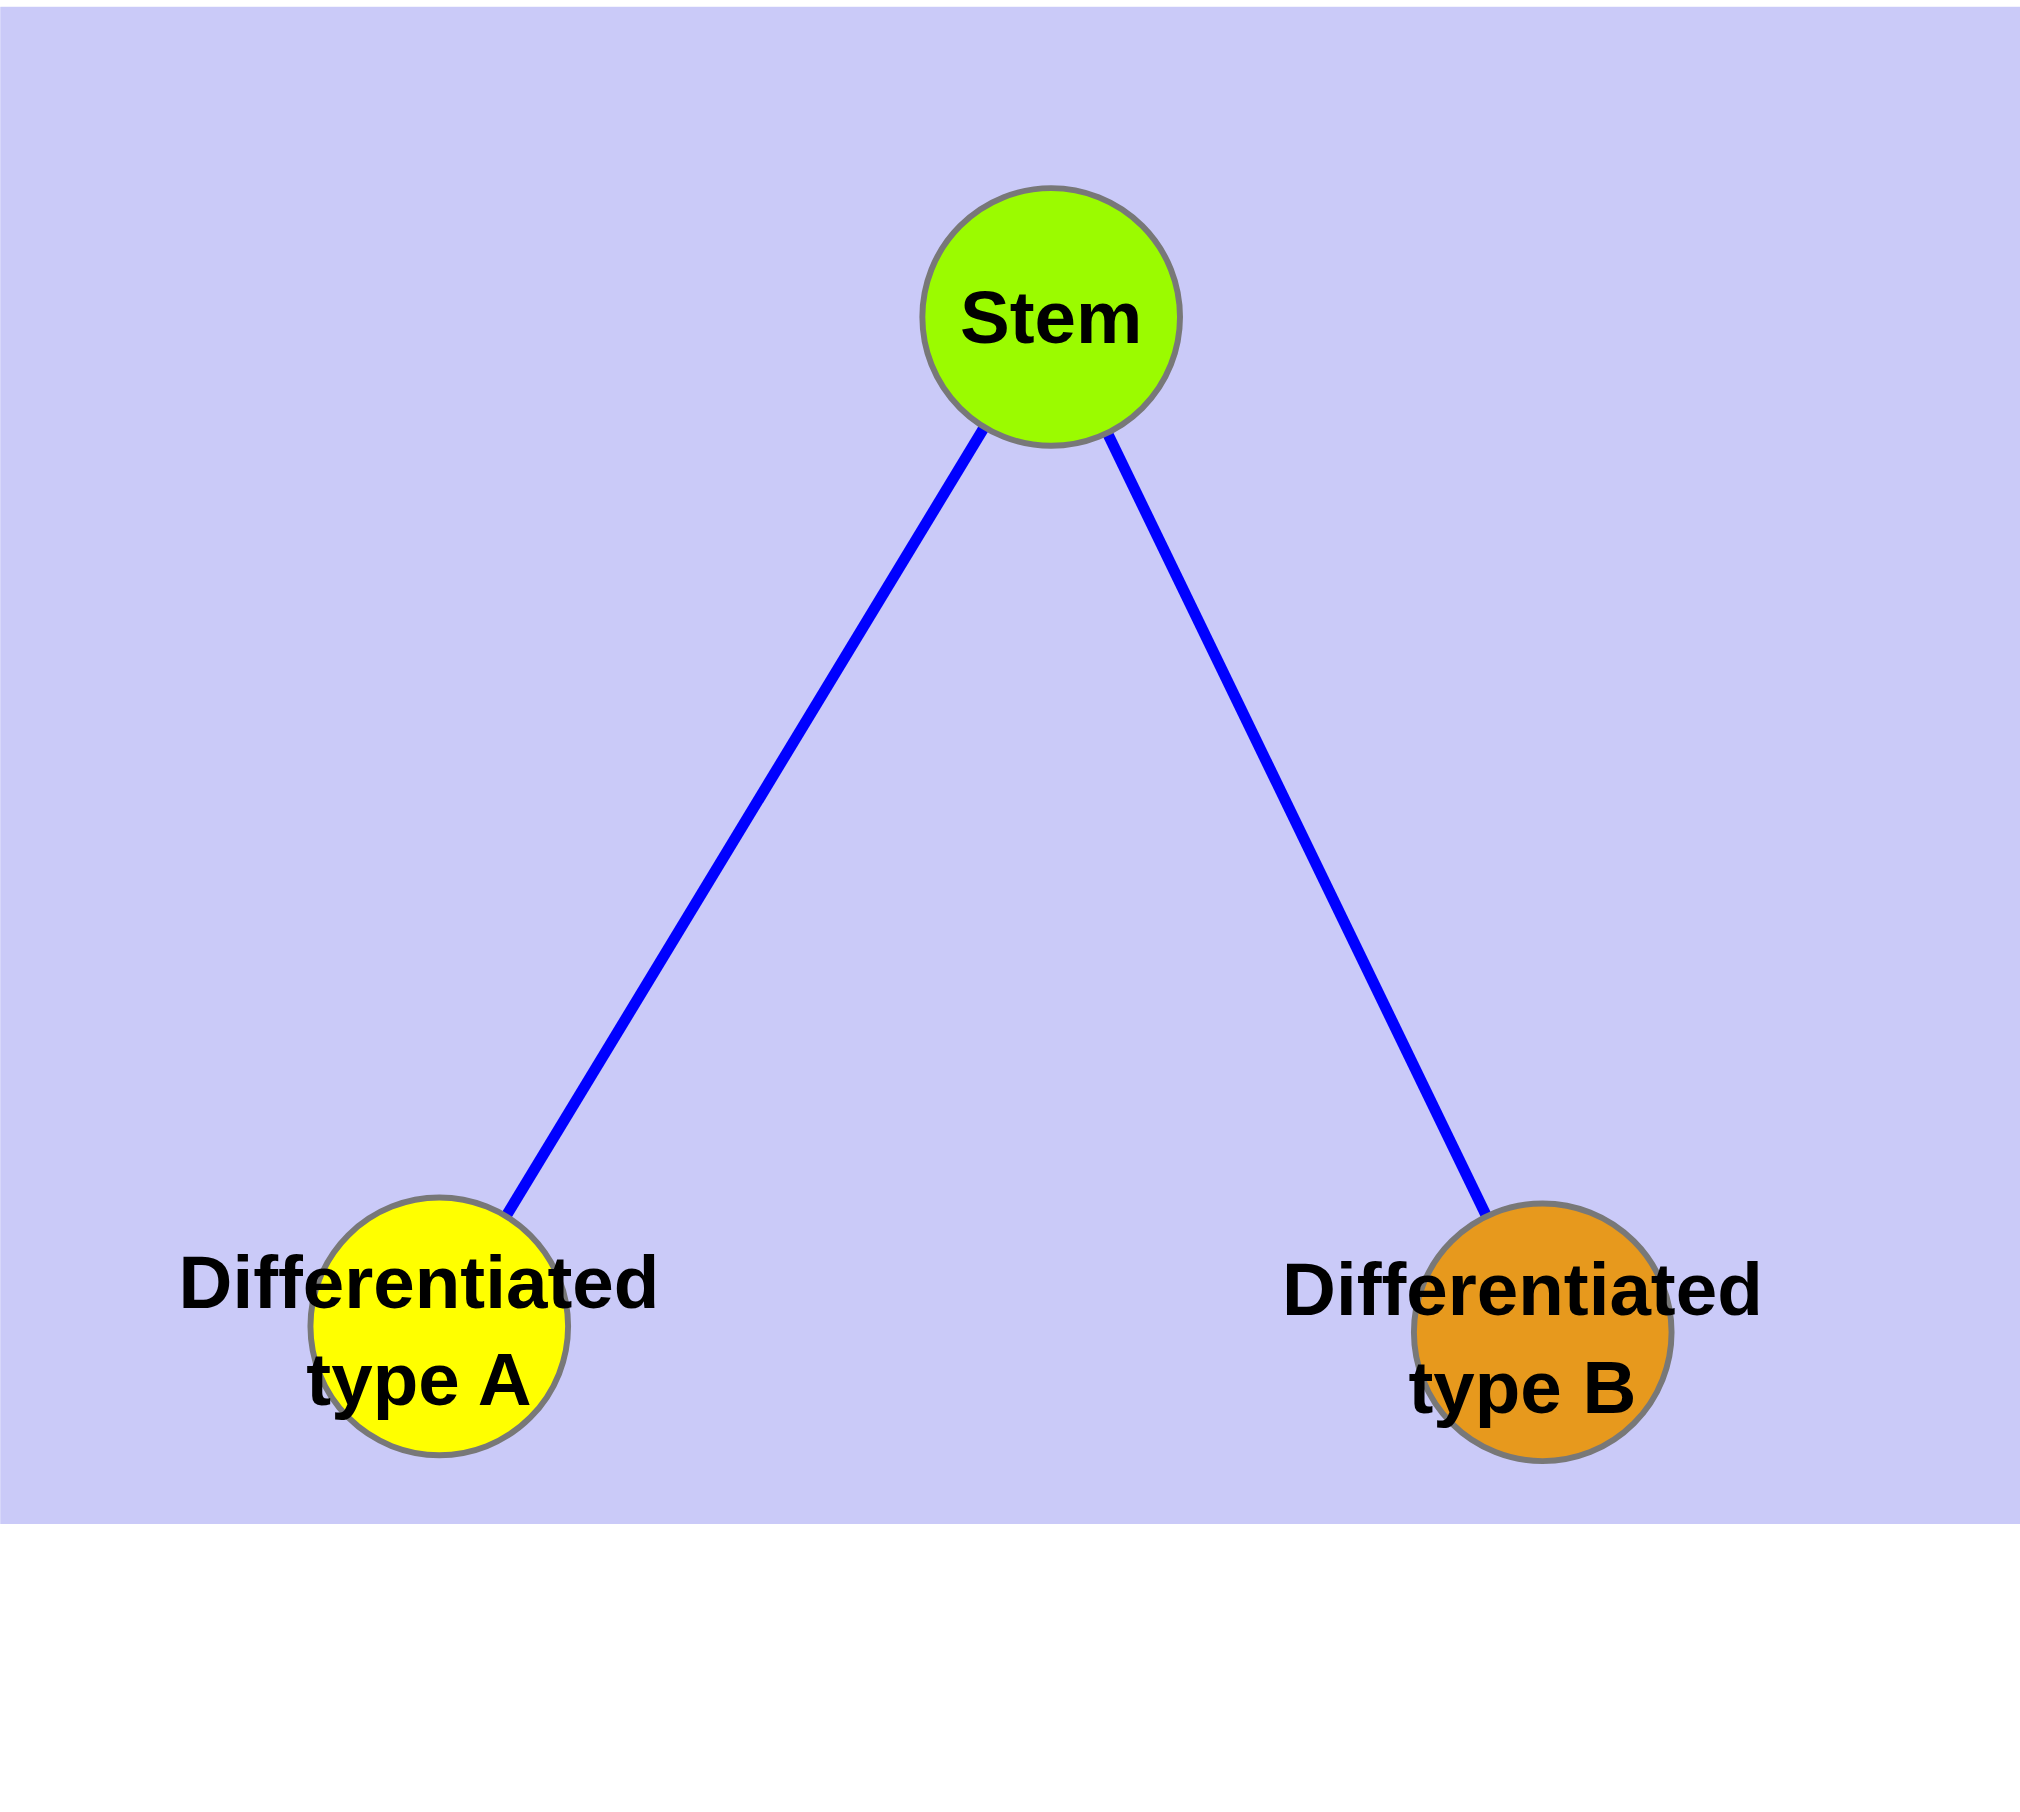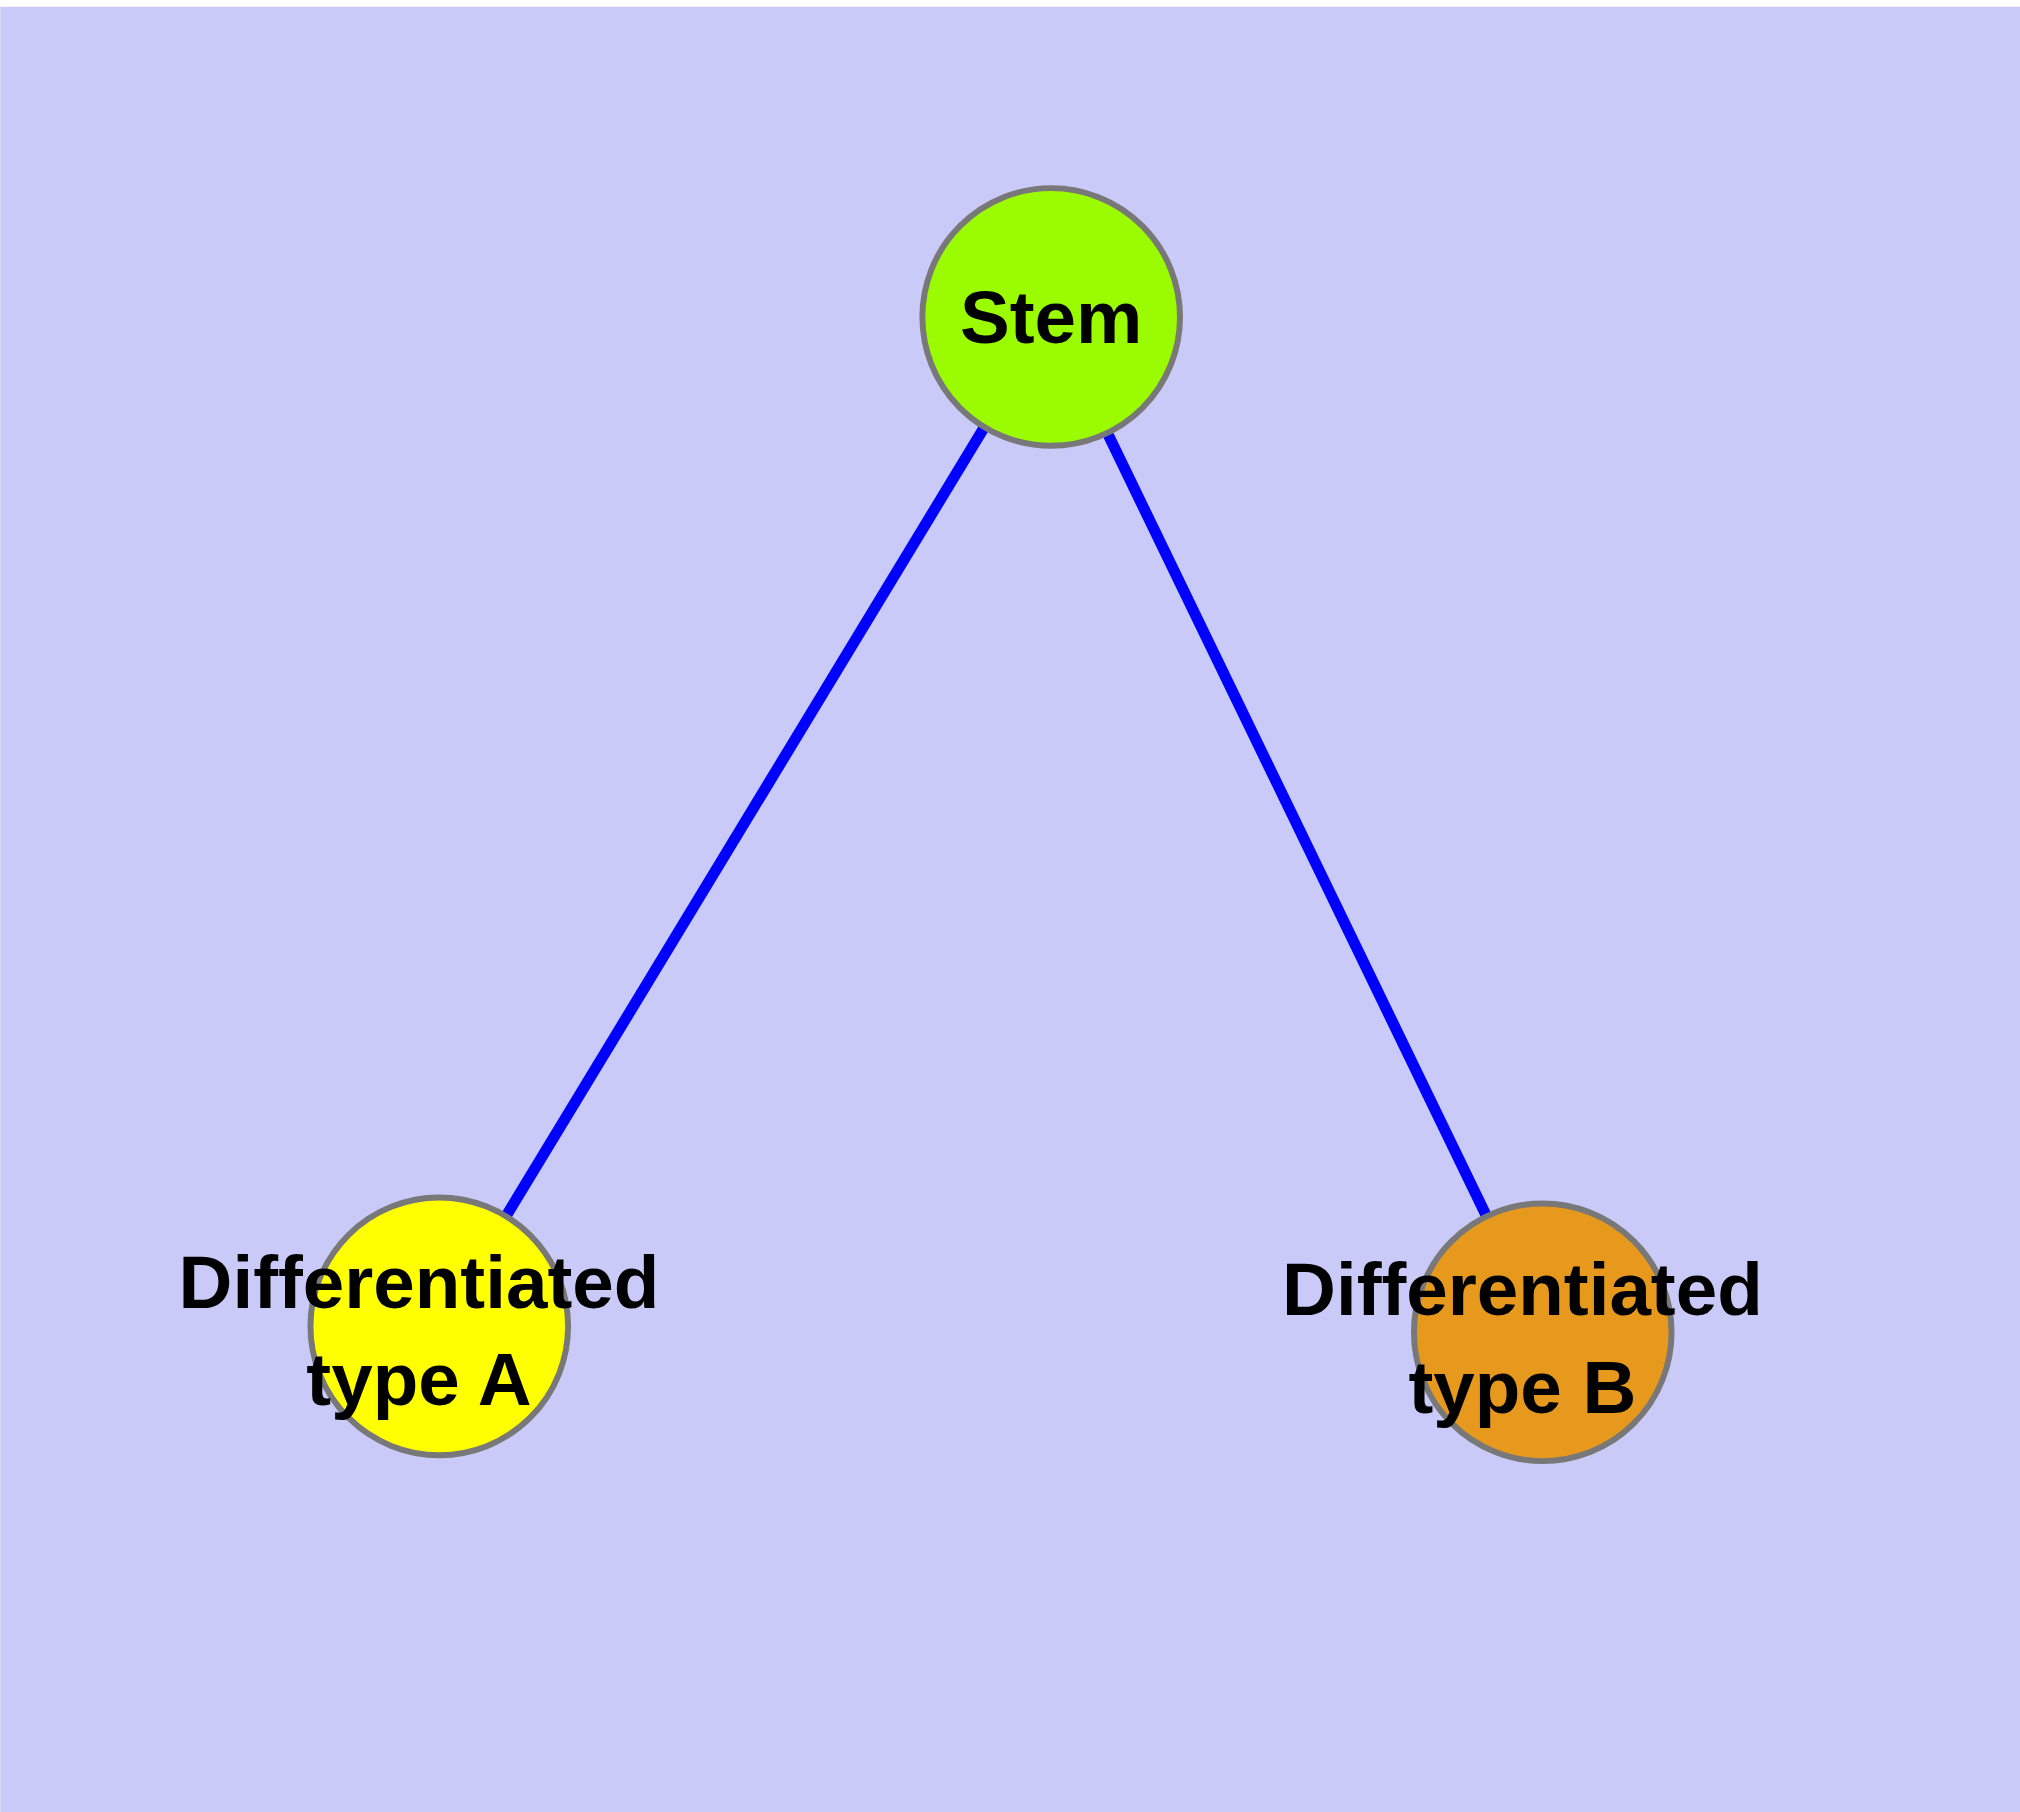--- a/index.html
+++ b/index.html
@@ -1,19 +1,19 @@
 <!DOCTYPE html>
 <html style="font-size:13.6px"><head>
 <meta charset="utf-8">
 <style>
   html, body { margin: 0; padding: 0; background: #ffffff; }
   .canvas-wrap {
     position: relative;
     width: 2021px;
-    height: 1812px;
+    height: 1524px;
     background: #ffffff;
     overflow: hidden;
   }
   svg { display: block; }
   text.node-label {
     font-family: "Liberation Sans", "DejaVu Sans", sans-serif;
     font-weight: bold;
     text-anchor: middle;
   }
 </style>

